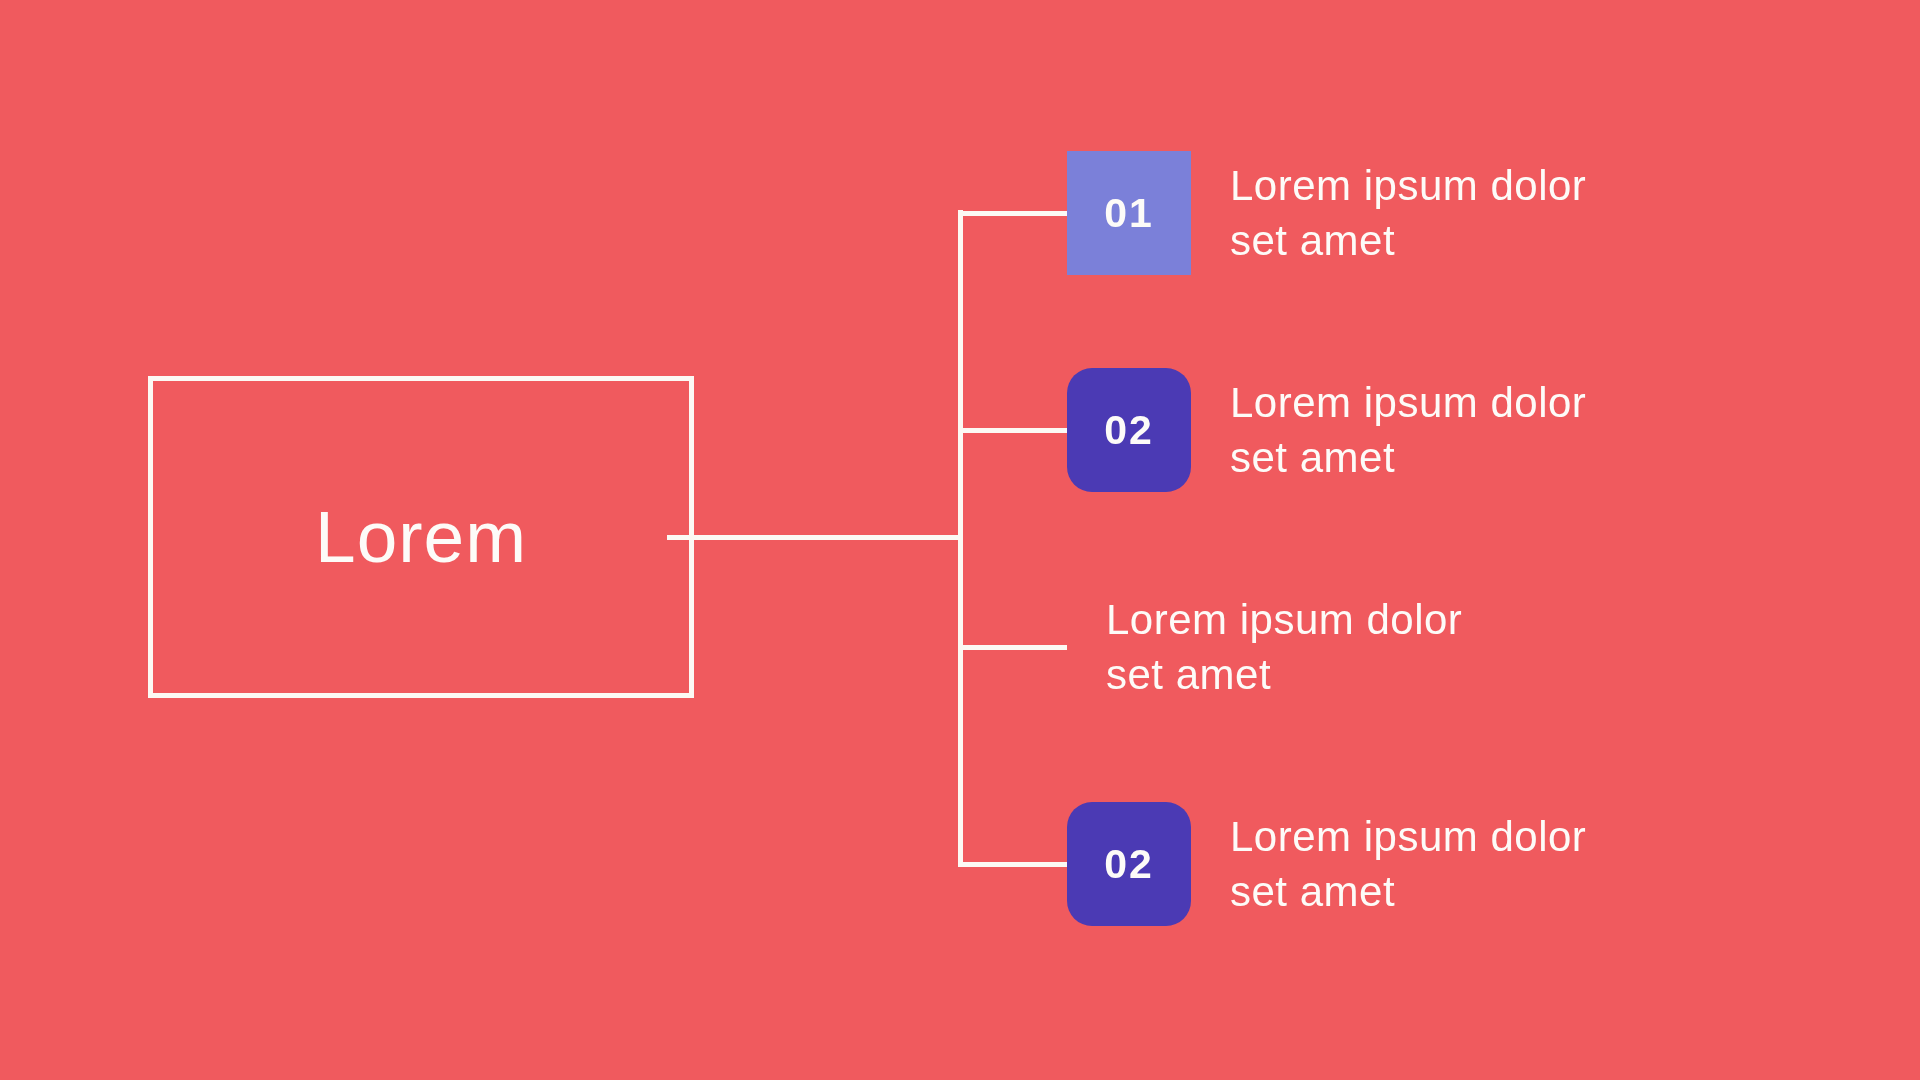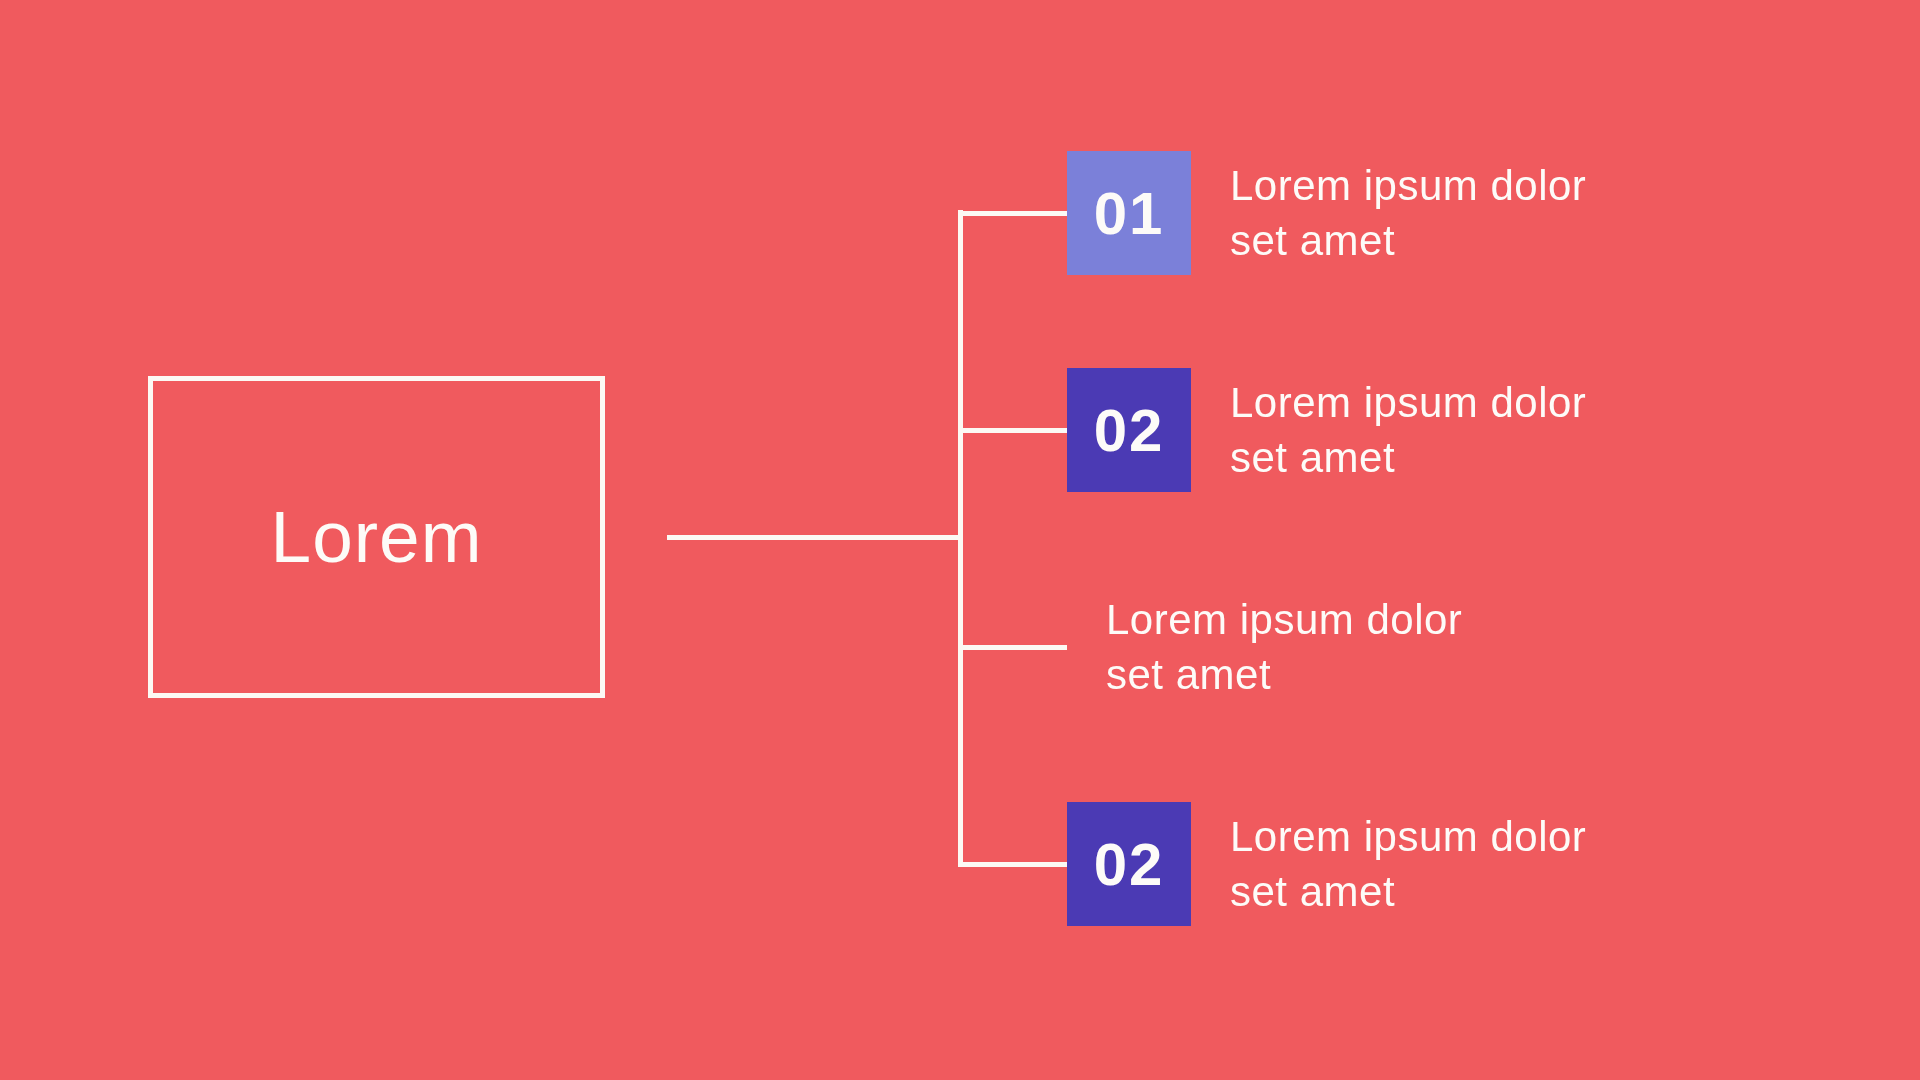--- a/index.html
+++ b/index.html
@@ -18,21 +18,21 @@
   }
   .stage{
     position:relative;
     width:1920px;height:1080px;
     background:var(--bg);
   }
   
   .root-box{
     position:absolute;
     left:148px;top:376px;
-    width:457px;height:322px;
+    width:546px;height:322px;
     border:5px solid var(--line);
     display:flex;align-items:center;justify-content:center;
   }
   .root-title{
     color:var(--text);
     font-size:73px;
     font-weight:500;
     line-height:102px;
     text-align:center;
     letter-spacing:1px;
@@ -61,24 +61,24 @@
     left:-109px;top:60px;
     width:109px;height:5px;
     background:var(--line);
   }
   .num-box{
     width:124px;height:124px;
     display:flex;align-items:center;justify-content:center;
     flex:0 0 auto;
   }
   .num-box.light{background:var(--box-light);}
-  .num-box.dark{background:var(--box-dark);}
+  .num-box.dark{background:var(--box-dark);border-radius:25px;}
   .num{
     color:var(--text);
-    font-size:60px;
+    font-size:41px;
     font-weight:600;
     letter-spacing:2px;
   }
   .label{
     margin-left:39px;
     color:var(--text);
     font-size:42px;
     font-weight:400;
     line-height:55px;
     letter-spacing:0.5px;

